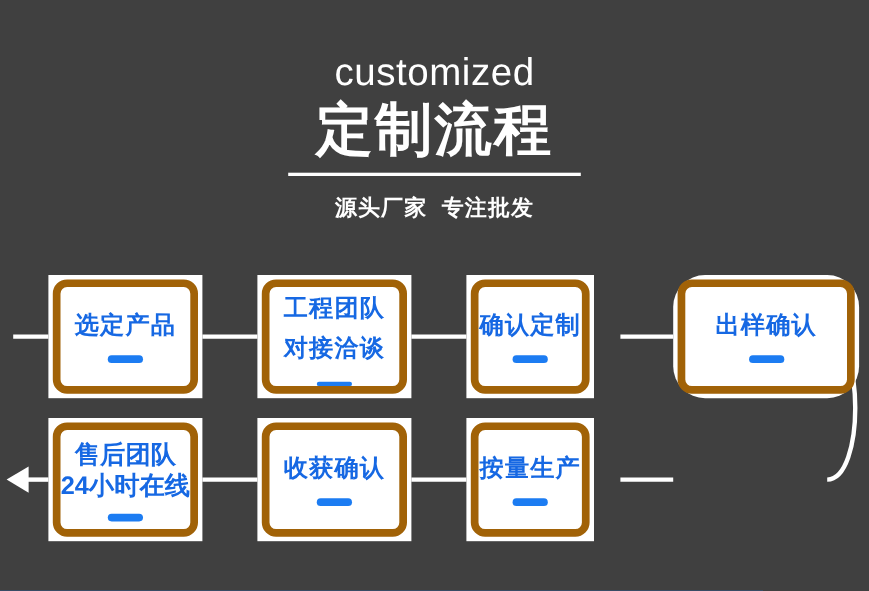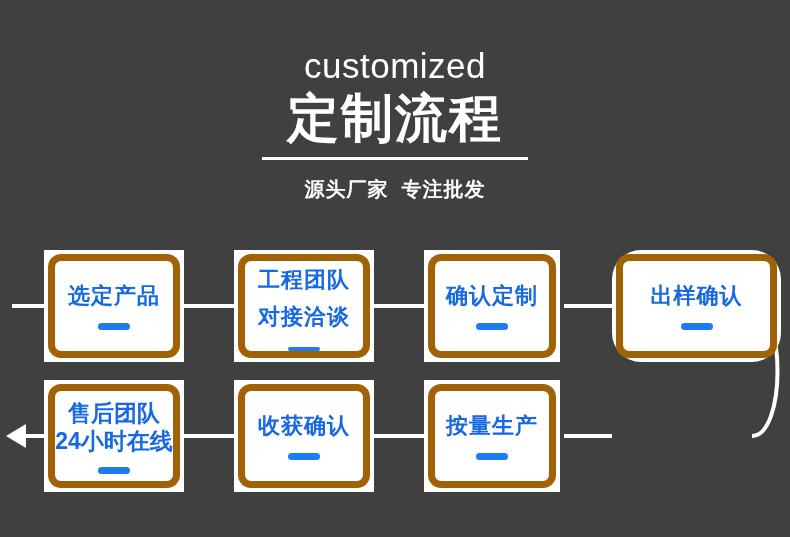--- a/index.html
+++ b/index.html
@@ -108,21 +108,21 @@
     background: #1c7cf2;
     margin-top: 14px;
   }
   .size-2 .step-dash, .size-wide .step-dash { margin-top: 12px; }
 
   
   .r1 { top: 250px; height: 112px; }
   .r2 { top: 380px; height: 112px; }
   .c1 { left: 44px;  width: 140px; }
   .c2 { left: 234px; width: 140px; }
-  .c3 { left: 424px; width: 136px; }
+  .c3 { left: 424px; width: 116px; }
   .c4 { left: 612px; width: 169px; border-radius: 29px; }
 </style>
 </head>
 <body>
 
 <div id="stage">
 
   <div class="header">
     <div class="header-en">customized</div>
     <div class="header-cn">定制流程</div>

